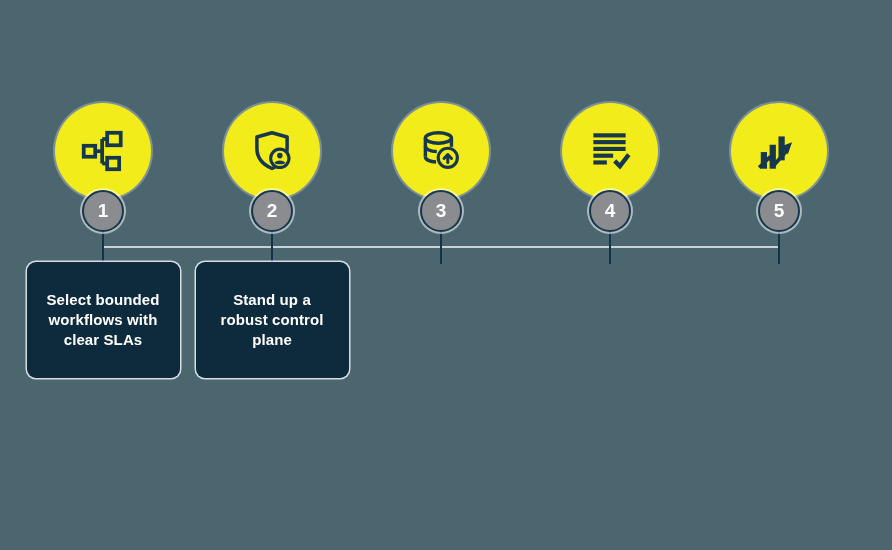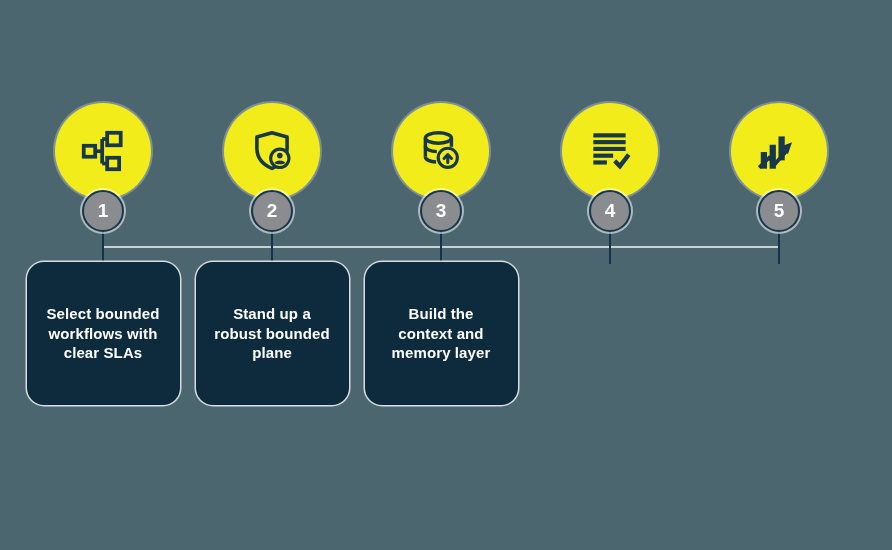--- a/index.html
+++ b/index.html
@@ -78,22 +78,22 @@
     display: flex;
     align-items: center;
     justify-content: center;
     z-index: 4;
   }
   .card {
     position: absolute;
     top: 262px;
     left: 0;
     width: 153px;
-    height: 143px;
-    border-radius: 17px;
+    height: 116px;
+    border-radius: 9px;
     background: #0E2B3E;
     box-shadow: 0 0 0 1.5px rgba(255,255,255,0.78);
     display: flex;
     align-items: center;
     justify-content: center;
     text-align: center;
     z-index: 3;
   }
   .card .label {
     color: #ffffff;
@@ -187,39 +187,34 @@
       <svg>
             <use href="#shield-user-icon"></use>
           </svg>
     </div>
     <div class="vline"></div>
     <div class="badge">
       <span>2</span>
     </div>
     <div class="card">
       <div class="label">Stand up a
-robust bounded
+robust control
 plane</div>
     </div>
   </div>
 
   <div class="step">
     <div class="bubble">
       <svg>
             <use href="#database-upload-icon"></use>
           </svg>
     </div>
     <div class="vline"></div>
     <div class="badge">
       <span>3</span>
-    </div>
-    <div class="card">
-      <div class="label">Build the
-context and
-memory layer</div>
     </div>
   </div>
 
   <div class="step">
     <div class="bubble">
       <svg>
             <use href="#checklist-icon"></use>
           </svg>
     </div>
     <div class="vline"></div>

